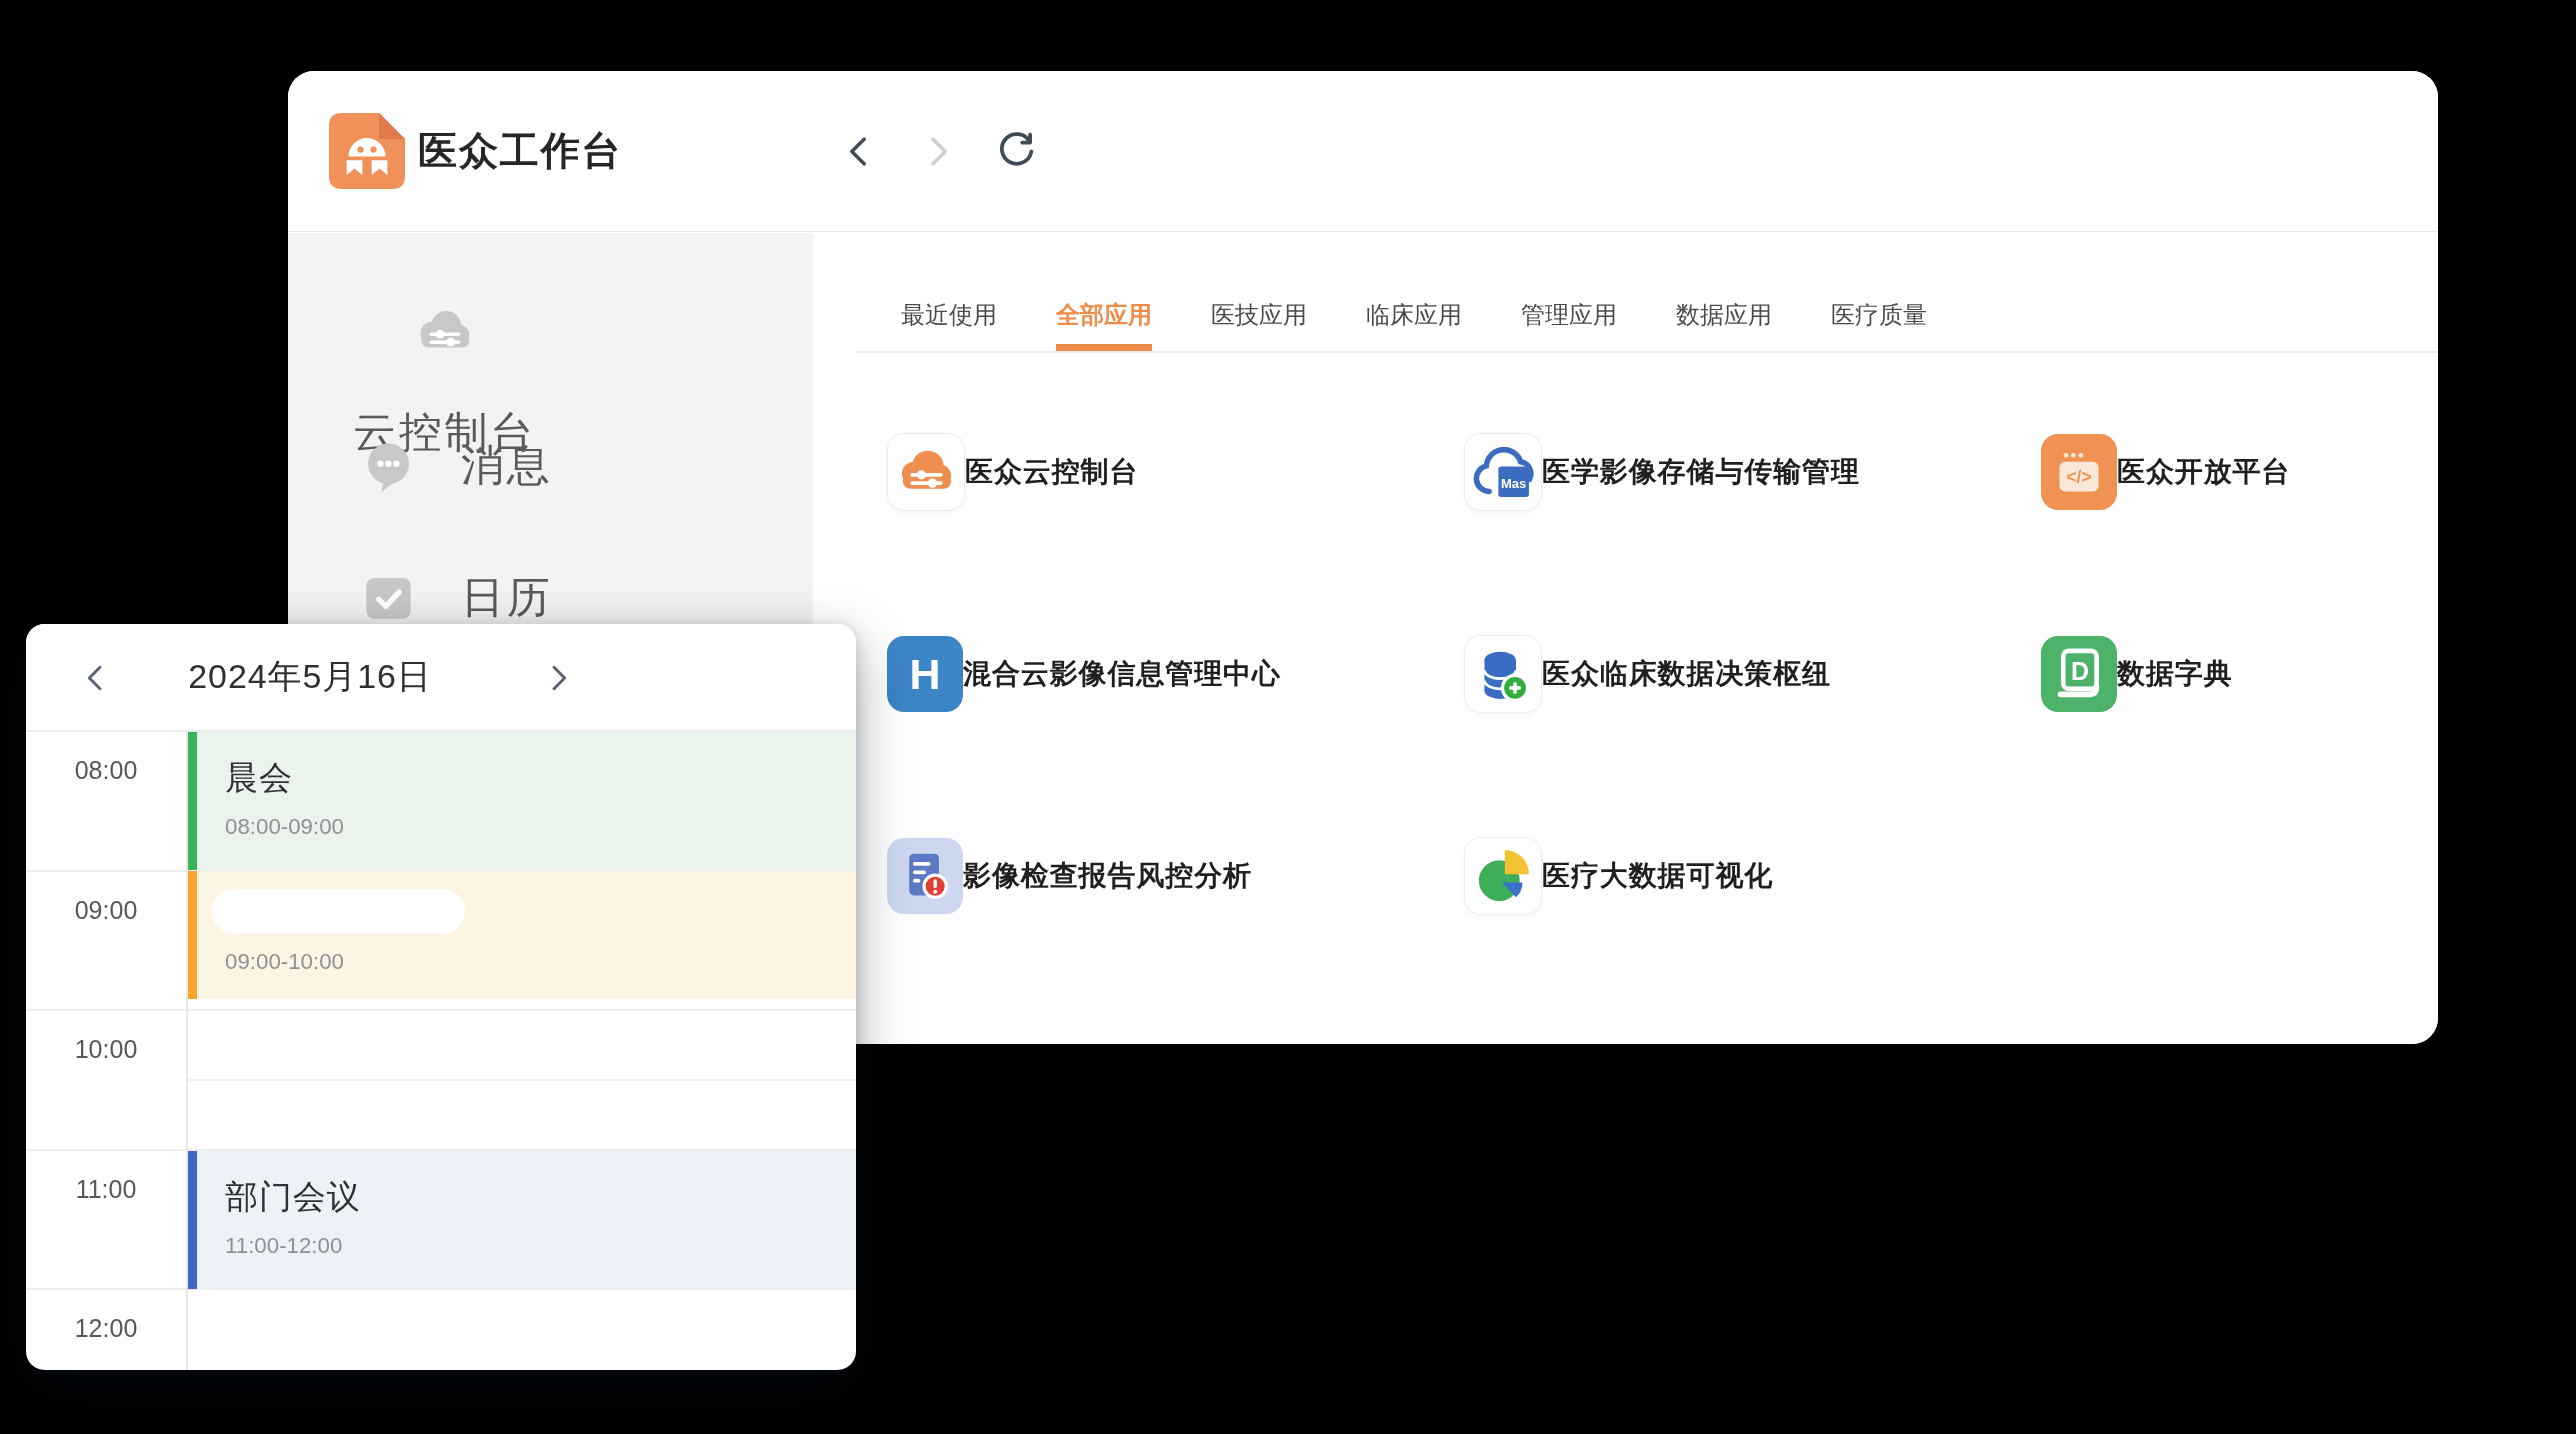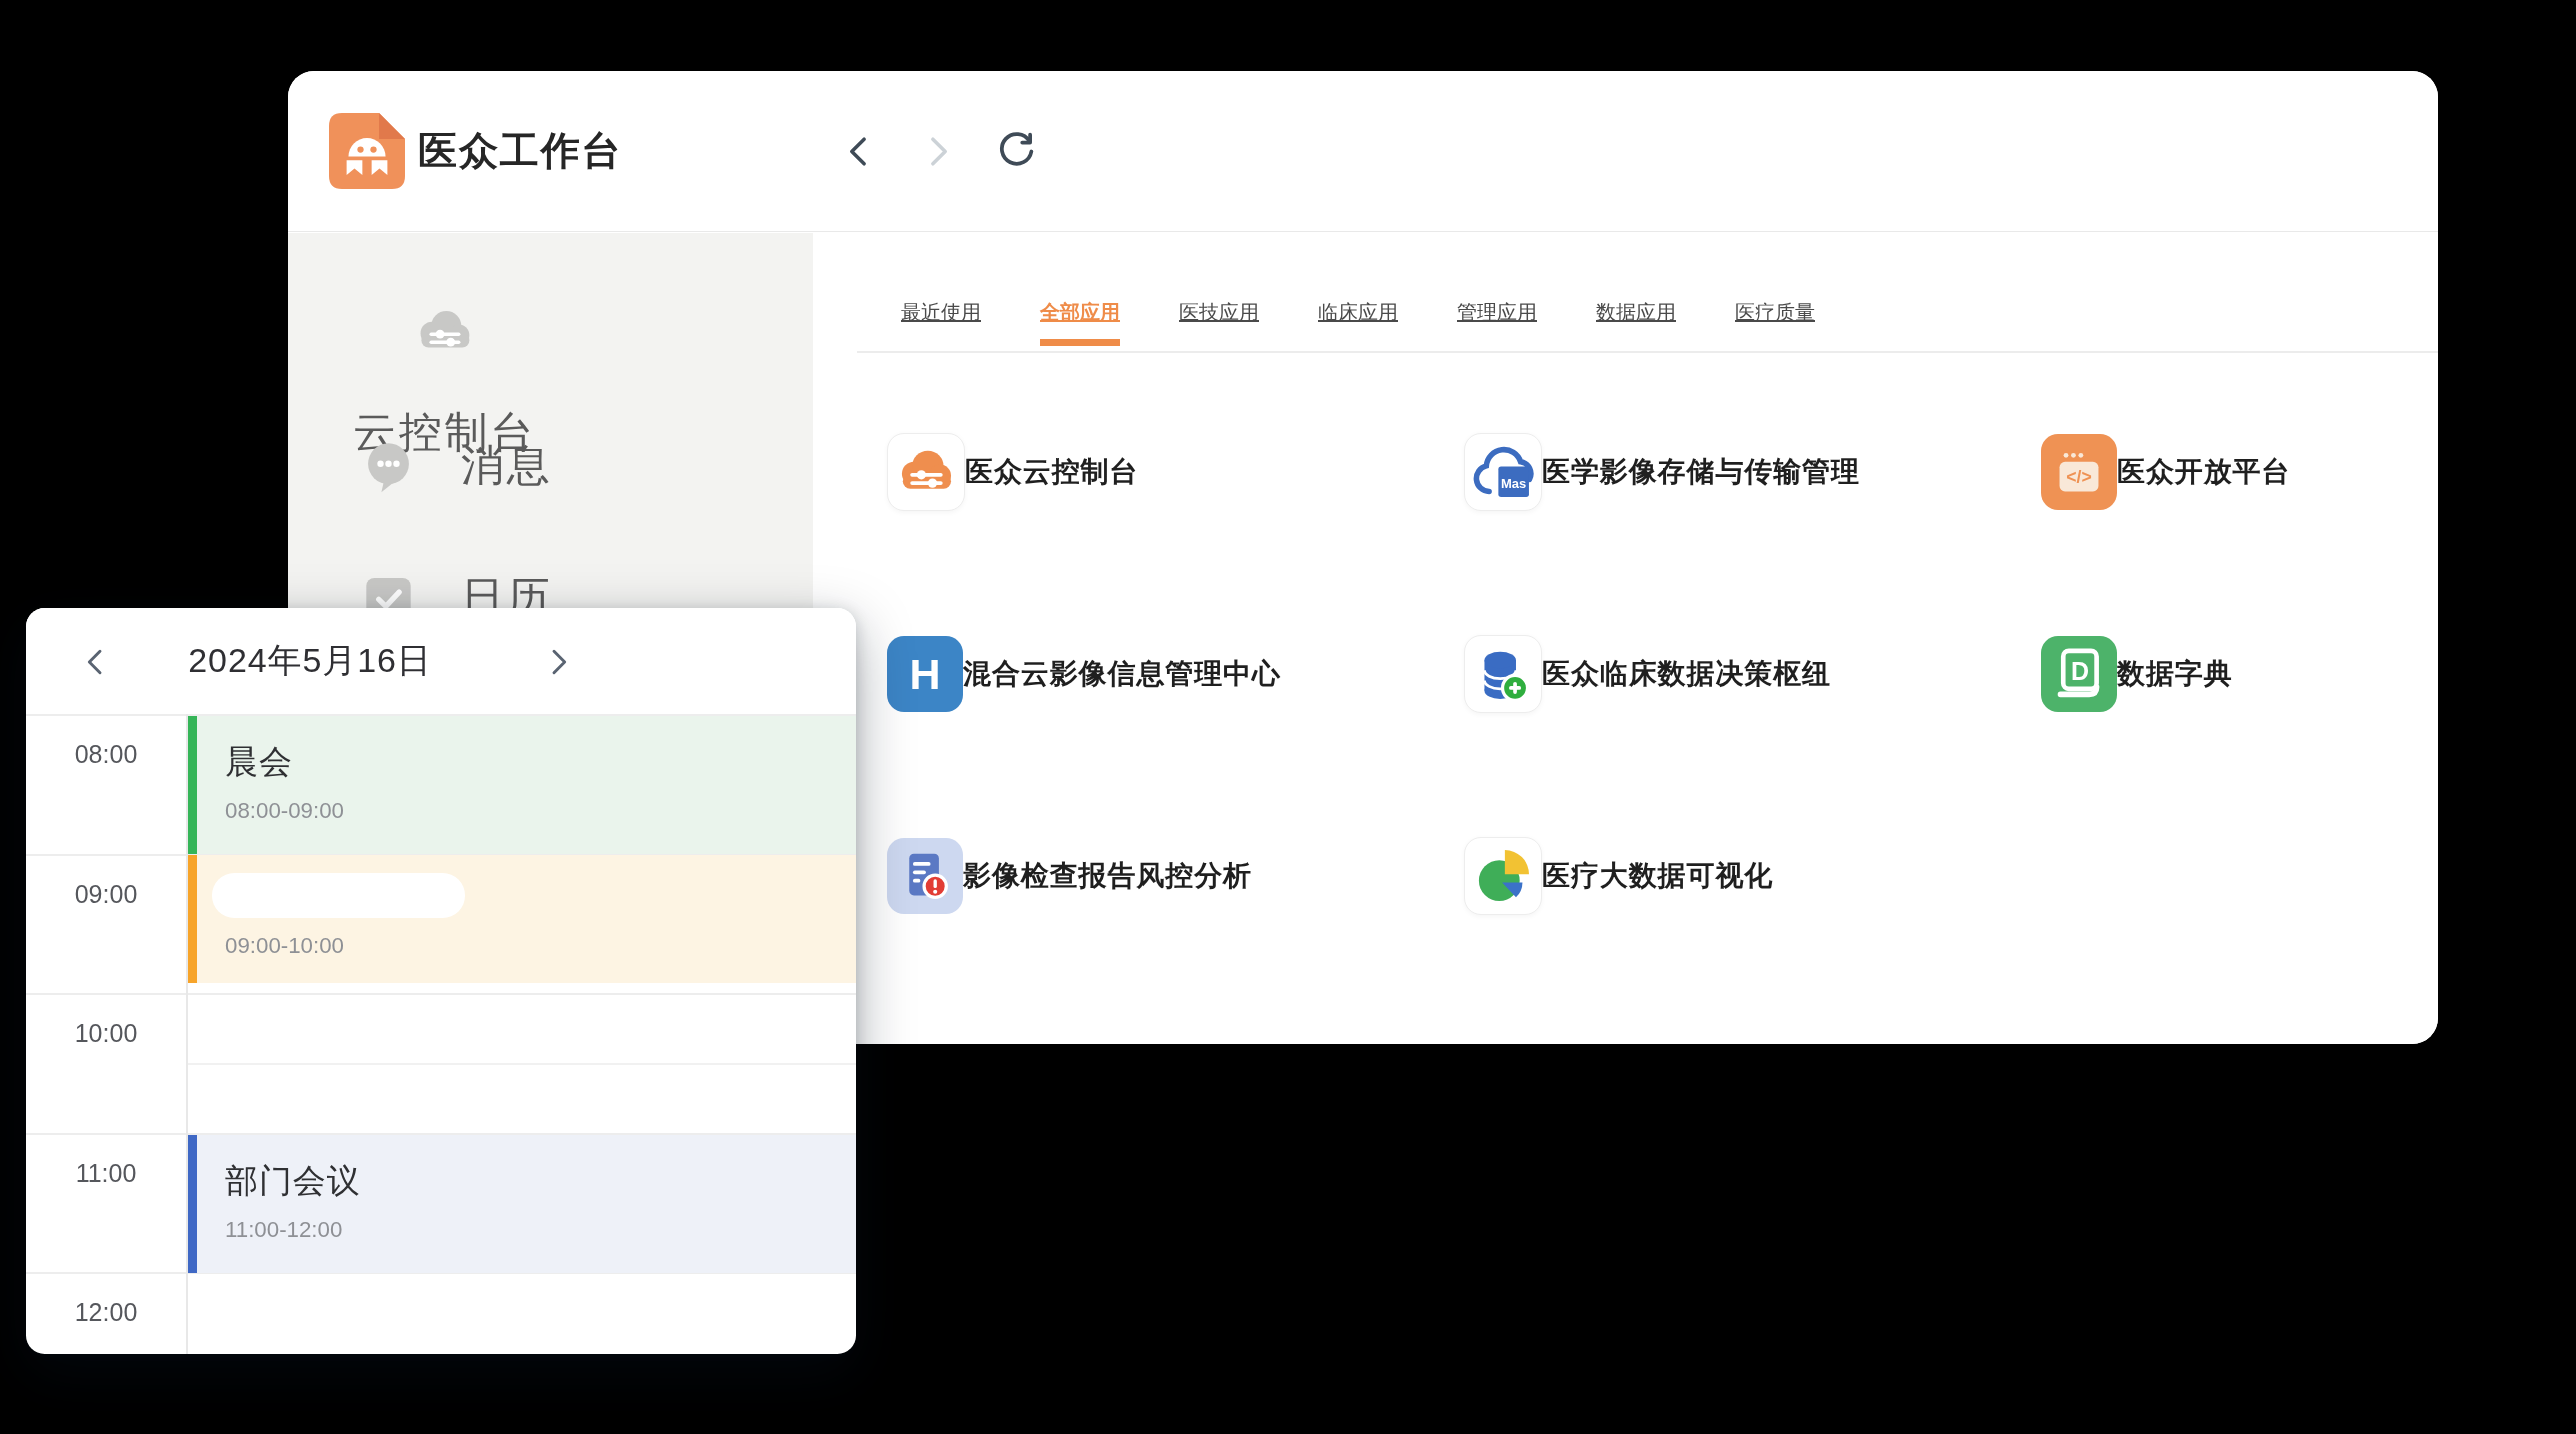--- a/index.html
+++ b/index.html
@@ -28,41 +28,41 @@
     cursor:pointer;}
   .side-item:nth-child(1){top:63px;flex-direction:column;}
   .side-item:nth-child(2){top:196px;}
   .side-item:nth-child(3){top:328px;}
   .side-item .ic{width:71px;height:71px;flex:0 0 auto;}
   .side-item .lb{font-size:43px;color:#5a5a5a;letter-spacing:2.8px;}
 
   
   .content{position:absolute;left:525px;top:162px;right:0;bottom:0;background:#fff;}
   .tabs{position:absolute;left:88px;top:66px;display:flex;gap:59px;}
-  .tab{position:relative;font-size:20px;color:#4a4a4a;padding-bottom:19.5px;cursor:pointer;white-space:nowrap;text-decoration:underline;}
+  .tab{position:relative;font-size:24px;color:#4a4a4a;padding-bottom:19.5px;cursor:pointer;white-space:nowrap;}
   .tab.active{color:#ef8c49;font-weight:700;}
   .tab.active::after{content:"";position:absolute;left:0;right:0;bottom:0;height:6.5px;background:#ef8c49;}
   .tab-divider{position:absolute;left:44px;right:0;top:118px;height:1.9px;background:#ececec;}
 
   .apps{position:absolute;left:74px;top:201px;display:grid;
     grid-template-columns:577px 577px 577px;grid-auto-rows:76px;row-gap:126px;}
   .app-cell{display:flex;align-items:center;cursor:pointer;}
   .tile{width:76px;height:76px;border-radius:17px;flex:0 0 auto;position:relative;
     display:flex;align-items:center;justify-content:center;}
   .tile.white{background:#fff;border:1.9px solid #ededed;box-shadow:0 1.9px 5.6px rgba(0,0,0,.04);}
   .tile.orange{background:#ef9254;}
   .tile.blue{background:#3c85c6;}
   .tile.green{background:#4db36a;}
   .tile.peri{background:#cdd8f0;}
   .tile svg{width:76px;height:76px;display:block;}
   .tile .letter{font-size:43px;font-weight:700;color:#fff;}
   .app-label{font-size:28px;font-weight:600;color:#1f1f1f;white-space:nowrap;letter-spacing:0.9px;}
 
   
-  .calendar{position:absolute;left:26px;top:588px;width:830px;height:746px;background:#fff;
+  .calendar{position:absolute;left:26px;top:604px;width:830px;height:746px;background:#fff;
     border-radius:18.6px;overflow:hidden;
     box-shadow:0 18.6px 56px rgba(10,20,35,.35),0 3.7px 15px rgba(10,20,35,.18);}
   .cal-header{position:absolute;top:0;left:0;right:0;height:106px;background:#fff;}
   .cal-chevron{position:absolute;top:32px;width:43px;height:43px;display:flex;align-items:center;
     justify-content:center;color:#5a6472;cursor:pointer;}
   .cal-chevron svg{width:32px;height:32px;}
   .cal-prev{left:48px;}
   .cal-next{left:510px;}
   .cal-date{position:absolute;left:112px;top:0;width:344px;height:106px;display:flex;
     align-items:center;justify-content:center;font-size:34px;color:#2f2f33;letter-spacing:0.9px;}

